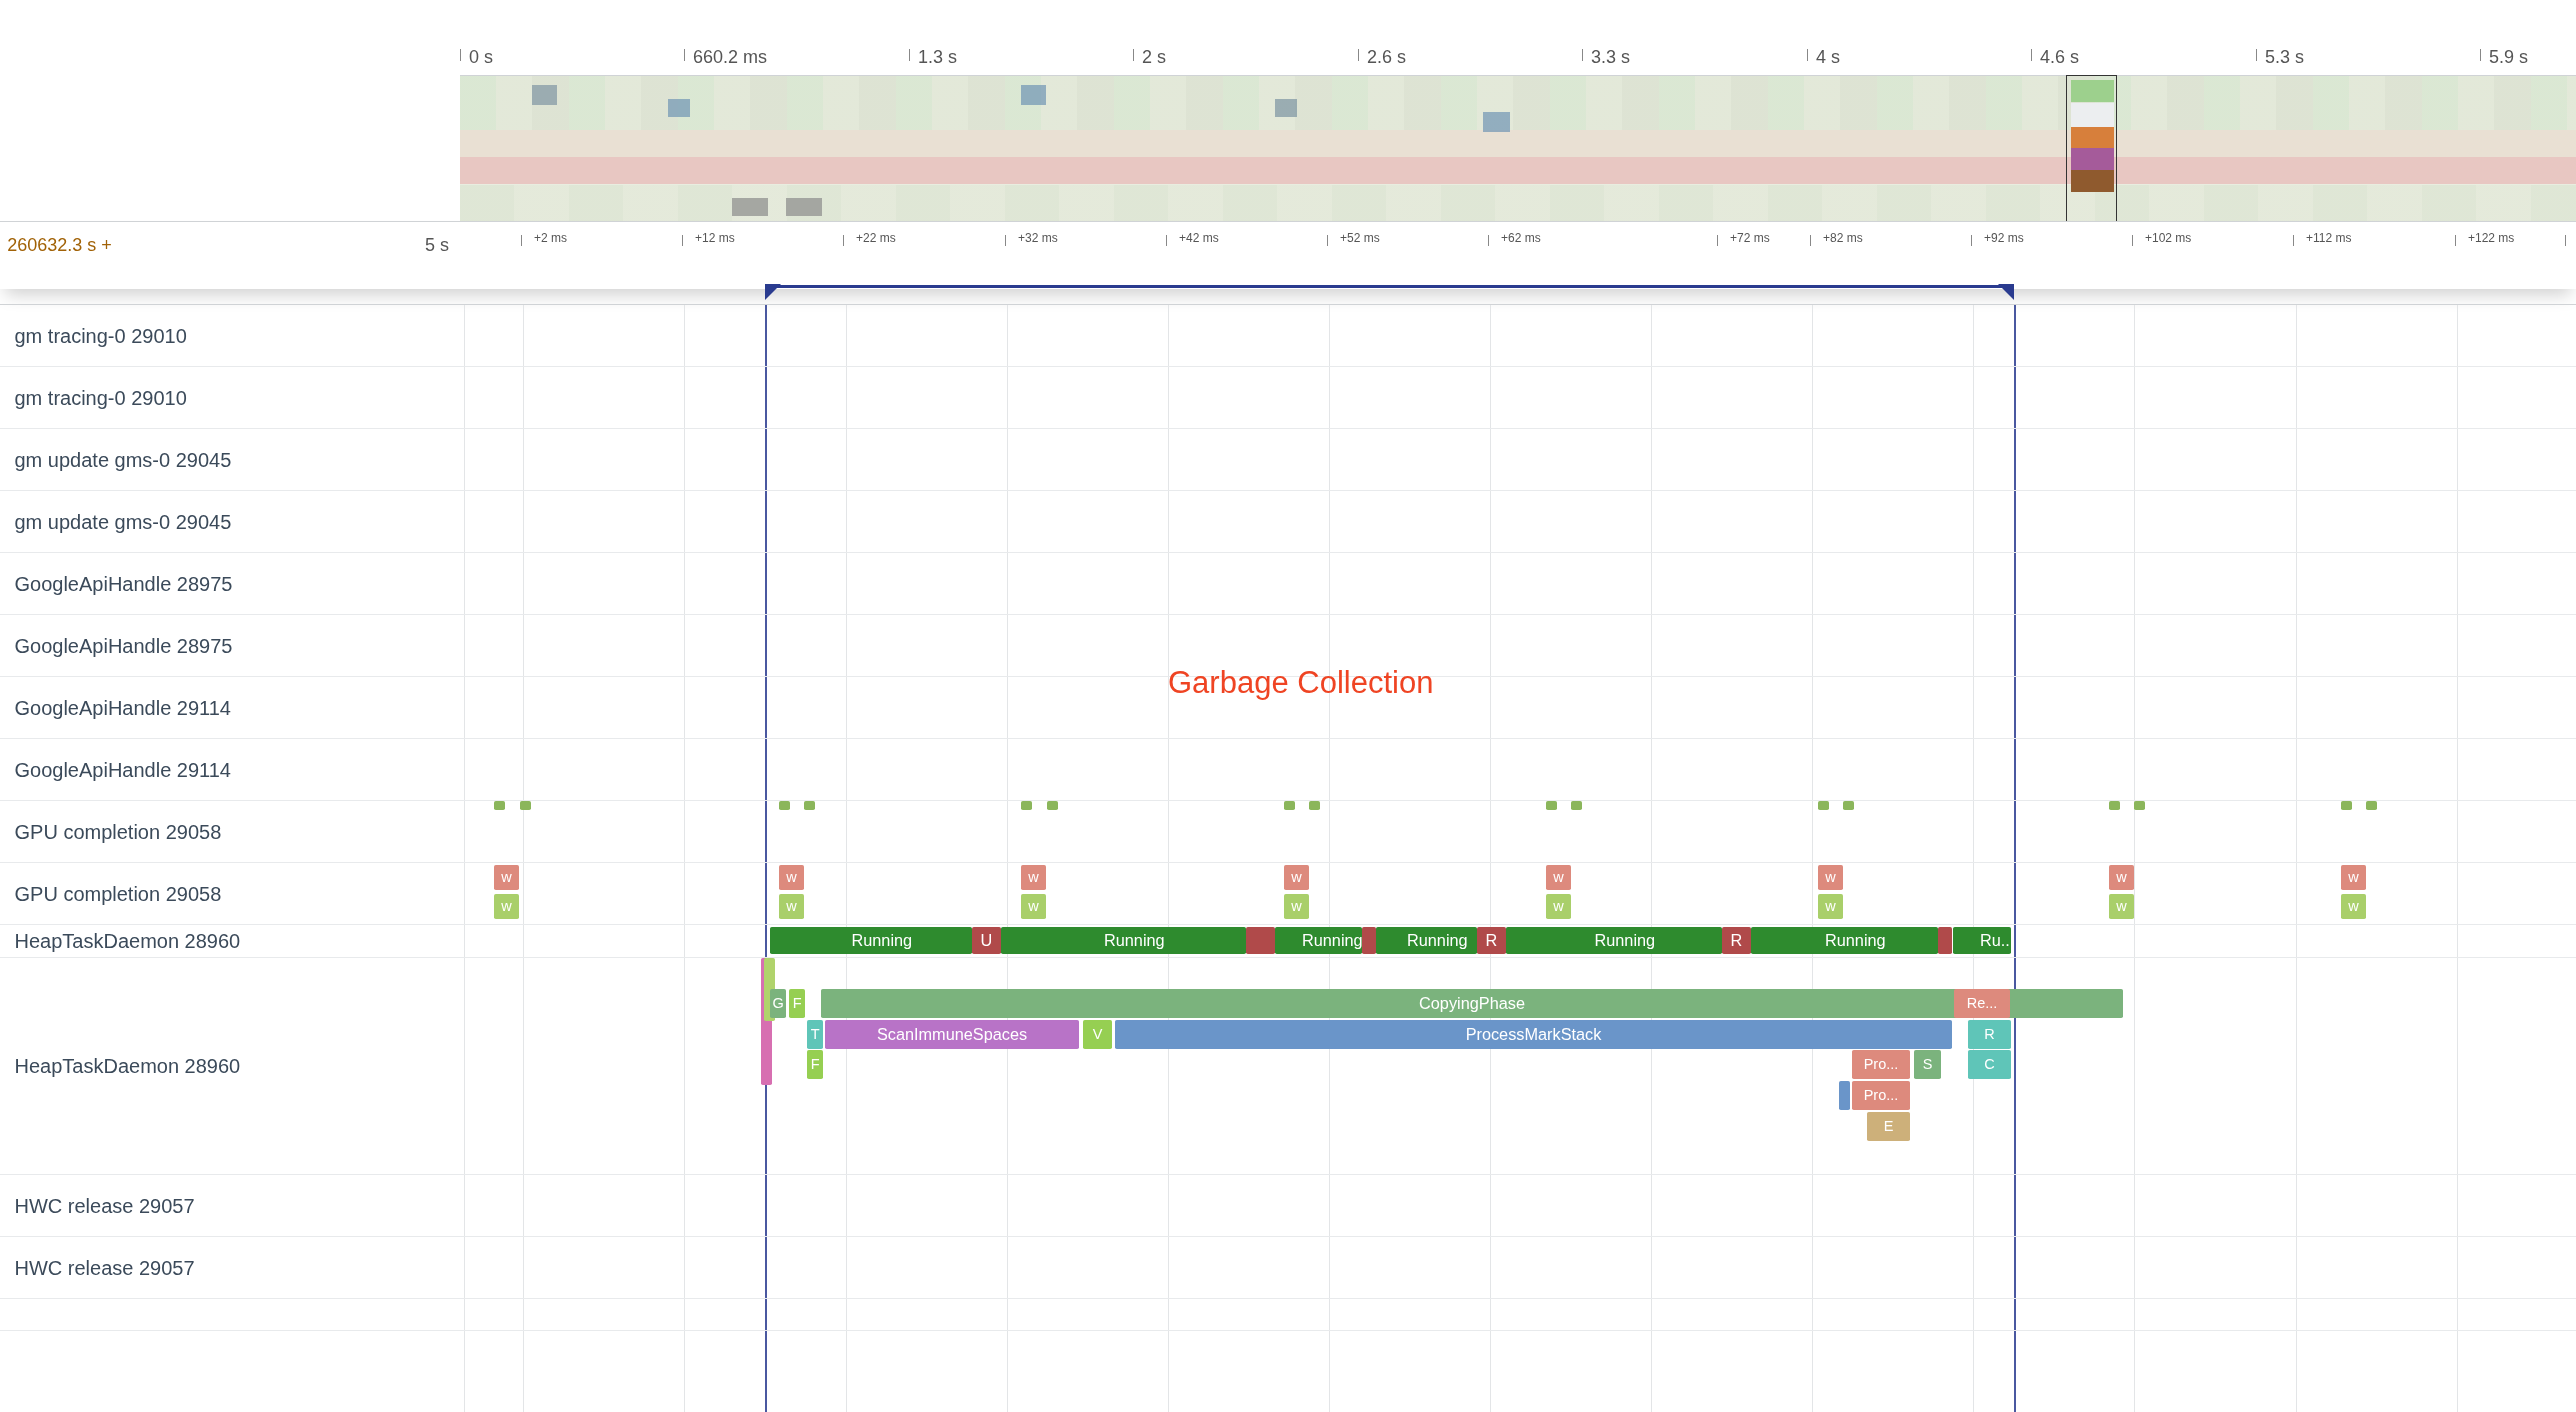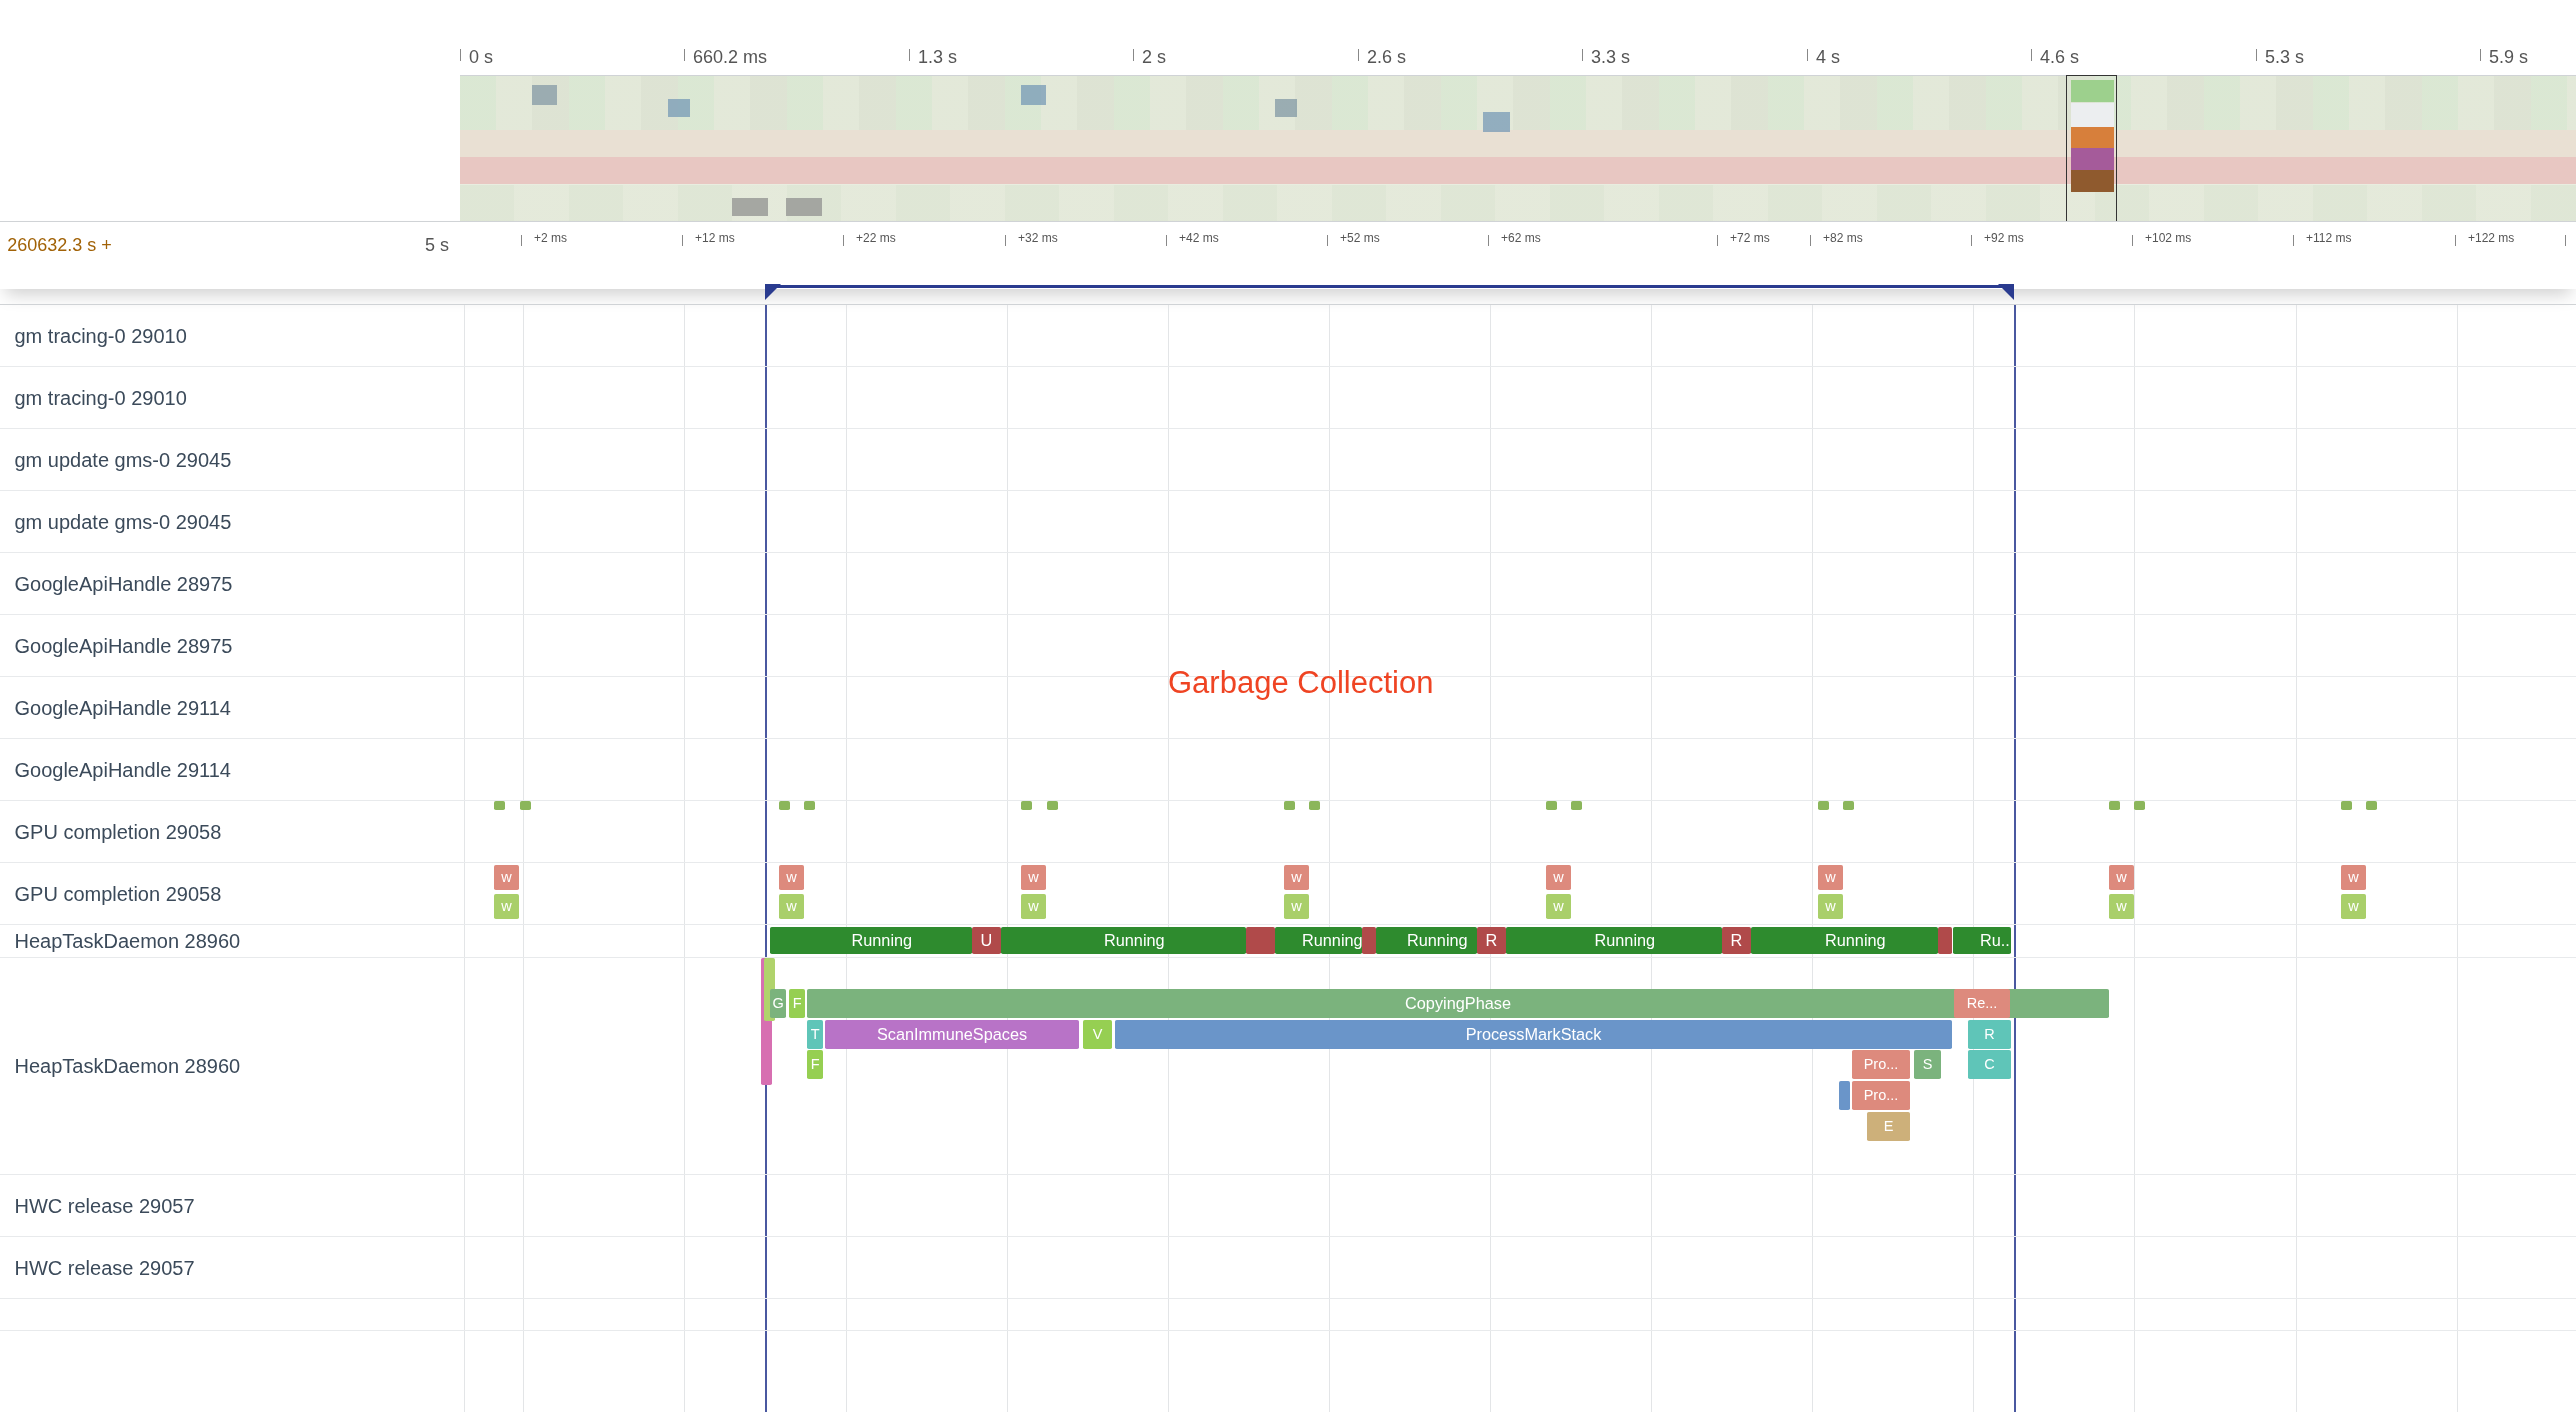--- a/index.html
+++ b/index.html
@@ -301,21 +301,21 @@
     <div class="row" style="height:217px">
       <div class="label">HeapTaskDaemon 28960</div>
       <div class="lane">
 
         <div class="ev" style="left:301px;top:0;width:3.6px;height:127px;background:#d76fb1"></div>
         <div class="ev" style="left:304px;top:0;width:3.6px;height:63px;background:#b0d36b"></div>
 
 
         <div class="ev medgreen" style="left:310px;top:31px;width:16.3px;font-size:14.5px;padding:0">G</div>
         <div class="ev lgreen" style="left:329px;top:31px;width:16.3px;font-size:14.5px;padding:0">F</div>
-        <div class="ev medgreen" style="left:347px;top:31px;width:1302px">CopyingPhase</div>
+        <div class="ev medgreen" style="left:361px;top:31px;width:1302px">CopyingPhase</div>
         <div class="ev salmon" style="left:1494px;top:31px;width:56px;font-size:14.5px">Re...</div>
 
         <div class="ev teal" style="left:347px;top:62px;width:16.3px;font-size:14.5px;padding:0">T</div>
         <div class="ev purple" style="left:365px;top:62px;width:254px">ScanImmuneSpaces</div>
         <div class="ev lgreen" style="left:623px;top:62px;width:29px;font-size:14.5px;padding:0">V</div>
         <div class="ev blue" style="left:655px;top:62px;width:837px">ProcessMarkStack</div>
         <div class="ev teal" style="left:1508px;top:62px;width:43px;font-size:14.5px;padding:0">R</div>
 
         <div class="ev lgreen" style="left:347px;top:92px;width:16.3px;font-size:14.5px;padding:0">F</div>
         <div class="ev salmon" style="left:1392px;top:92px;width:58px;font-size:14.5px;padding:0">Pro...</div>

